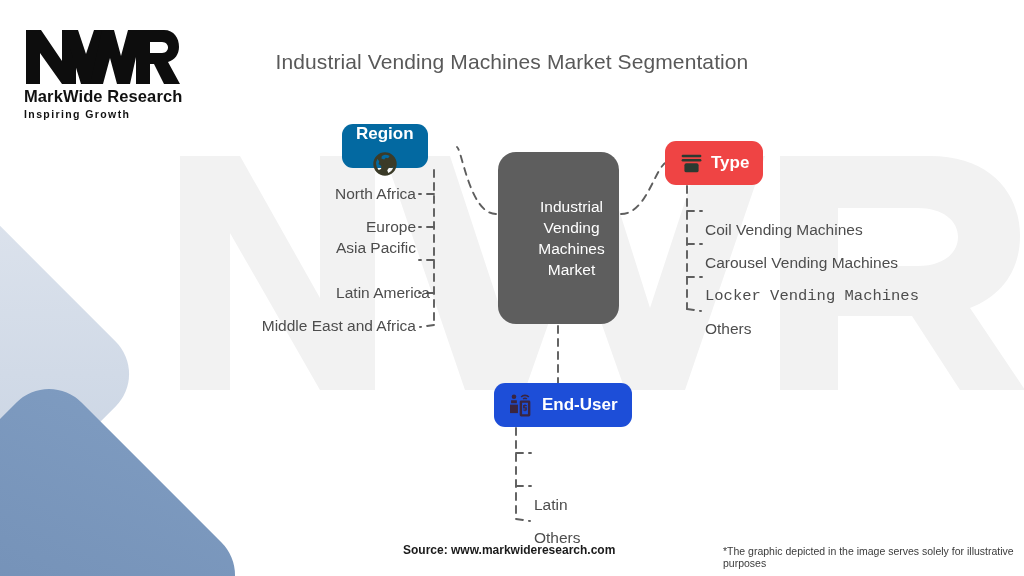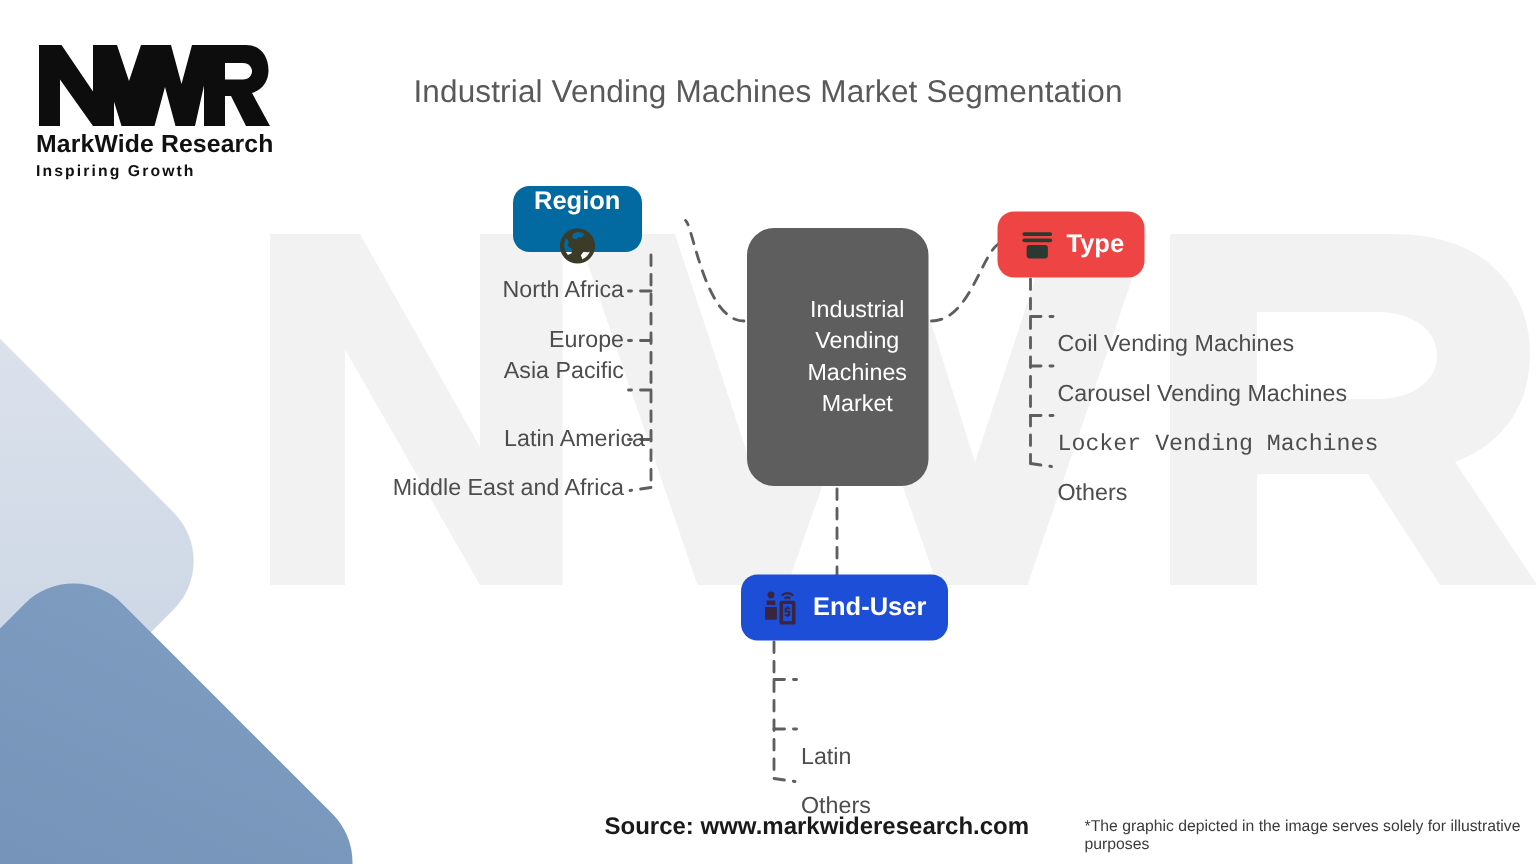--- a/index.html
+++ b/index.html
@@ -169,21 +169,21 @@
     white-space: nowrap;
   }
   .leaf-right { text-align: right; transform: translate(-100%, -50%); }
   .leaf-left  { text-align: center;  transform: translate(0, -50%); margin-top: 19px; }
 
   
   .source {
     position: absolute;
     left: 403px;
     top: 543px;
-    font-size: 16px;
+    font-size: 12px;
     font-weight: bold;
     color: #1a1a1a;
   }
   .disclaimer {
     position: absolute;
     left: 679px;
     top: 545px;
     font-size: 10.5px;
     color: #3b3b3b;
     margin-left: 44px;

